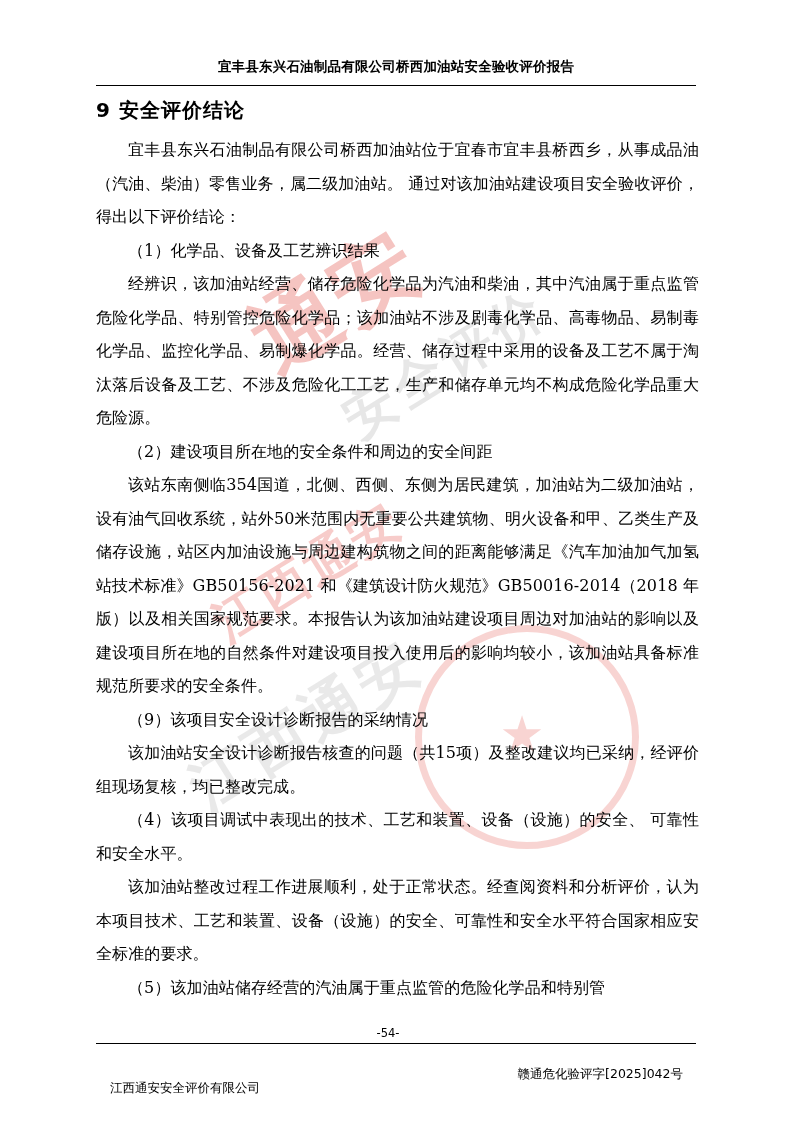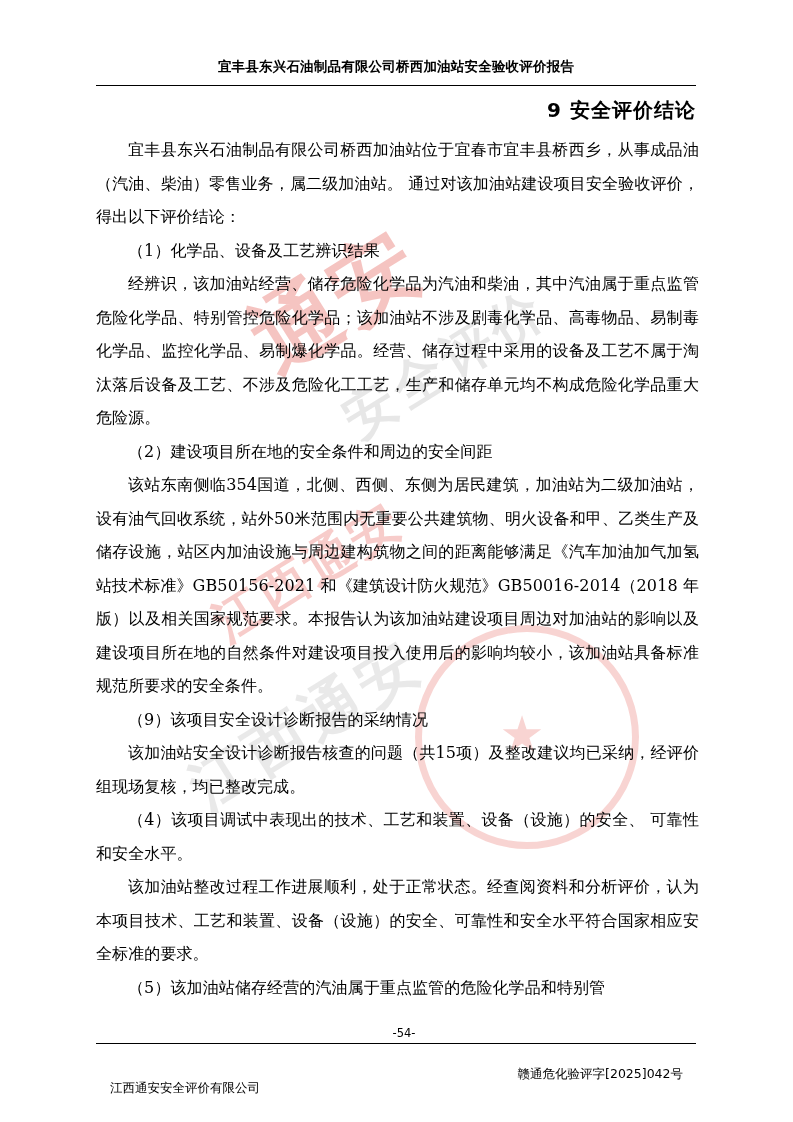--- a/index.html
+++ b/index.html
@@ -40,21 +40,21 @@
     width: 600px;
     height: 0;
     border-top: 1px solid #000;
   }
   
   .doc-title {
     position: absolute;
     left: 96px;
     top: 97px;
     width: 600px;
-    text-align: right;
+    text-align: left;
     font-size: 20px;
     font-weight: bold;
     letter-spacing: 1px;
     font-family: "DejaVu Sans", "Liberation Sans", sans-serif;
   }
   
   .body-area {
     position: absolute;
     left: 96px;
     top: 133px;
@@ -73,21 +73,21 @@
   .footer-rule {
     position: absolute;
     left: 96px;
     top: 1043px;
     width: 600px;
     height: 0;
     border-top: 1px solid #000;
   }
   .page-number {
     position: absolute;
-    left: 104px;
+    left: 88px;
     top: 1026px;
     width: 600px;
     text-align: center;
     font-size: 11.5px;
     font-family: "DejaVu Sans", "Liberation Sans", sans-serif;
   }
   .footer-left {
     position: absolute;
     left: 110px;
     top: 1049px;

